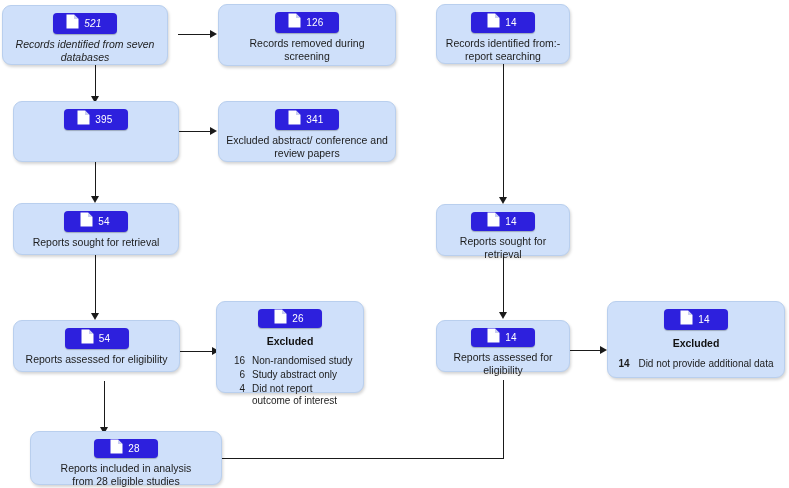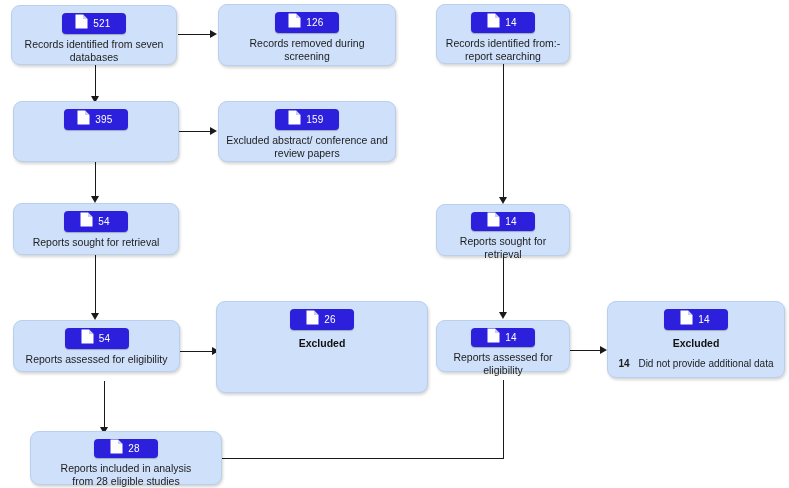--- a/index.html
+++ b/index.html
@@ -154,21 +154,21 @@
   <div class="conn v" style="left:503px; top:256px; height:60px;"></div>
   <div class="arrow down" style="left:499px; top:312px;"></div>
 
   <div class="conn h" style="left:570px; top:350px; width:31px;"></div>
   <div class="arrow right" style="left:600px; top:346px;"></div>
 
   <div class="conn v" style="left:503px; top:380px; height:78px;"></div>
   <div class="conn h" style="left:182px; top:458px; width:322px;"></div>
   <div class="arrow left" style="left:176px; top:454px;"></div>
 
-  <div class="node" style="left:11px; top:5px; width:166px; height:60px;">
+  <div class="node" style="left:2px; top:5px; width:166px; height:60px;font-style:italic;">
     <div class="badge">
       <span class="doc-icon">
         <svg width="13" height="15" viewBox="0 0 13 15">
             <path d="M0.5 0.5 H8 L12.5 5 V14.5 H0.5 Z" fill="#ffffff"></path>
             <path d="M8 0.5 L12.5 5 H8 Z" fill="#c9cdf0"></path>
           </svg>
       </span>
       <span class="count">521</span>
     </div>
     <div class="node-label">Records identified from seven
@@ -215,21 +215,21 @@
   </div>
 
   <div class="node" style="left:218px; top:101px; width:178px; height:61px;">
     <div class="badge">
       <span class="doc-icon">
         <svg width="13" height="15" viewBox="0 0 13 15">
             <path d="M0.5 0.5 H8 L12.5 5 V14.5 H0.5 Z" fill="#ffffff"></path>
             <path d="M8 0.5 L12.5 5 H8 Z" fill="#c9cdf0"></path>
           </svg>
       </span>
-      <span class="count">159</span>
+      <span class="count">341</span>
     </div>
     <div class="node-label">Excluded abstract/ conference and
 review papers</div>
   </div>
 
   <div class="node" style="left:13px; top:203px; width:166px; height:52px;">
     <div class="badge">
       <span class="doc-icon">
         <svg width="13" height="15" viewBox="0 0 13 15">
             <path d="M0.5 0.5 H8 L12.5 5 V14.5 H0.5 Z" fill="#ffffff"></path>
@@ -273,31 +273,45 @@
         <svg width="13" height="15" viewBox="0 0 13 15">
             <path d="M0.5 0.5 H8 L12.5 5 V14.5 H0.5 Z" fill="#ffffff"></path>
             <path d="M8 0.5 L12.5 5 H8 Z" fill="#c9cdf0"></path>
           </svg>
       </span>
       <span class="count">14</span>
     </div>
     <div class="node-label">Reports assessed for eligibility</div>
   </div>
 
-  <div class="node" style="left:216px; top:301px; width:212px; height:92px;">
+  <div class="node" style="left:216px; top:301px; width:148px; height:92px;">
     <div class="badge">
       <span class="doc-icon">
         <svg width="13" height="15" viewBox="0 0 13 15">
             <path d="M0.5 0.5 H8 L12.5 5 V14.5 H0.5 Z" fill="#ffffff"></path>
             <path d="M8 0.5 L12.5 5 H8 Z" fill="#c9cdf0"></path>
           </svg>
       </span>
       <span class="count">26</span>
     </div>
     <div class="excluded-title">Excluded</div>
+    <div class="reason-list">
+      <div class="reason-row">
+        <span class="rnum">16</span>
+        <span class="rtext">Non-randomised study</span>
+      </div>
+      <div class="reason-row">
+        <span class="rnum">6</span>
+        <span class="rtext">Study abstract only</span>
+      </div>
+      <div class="reason-row">
+        <span class="rnum">4</span>
+        <span class="rtext">Did not report outcome of interest</span>
+      </div>
+    </div>
   </div>
 
   <div class="node" style="left:607px; top:301px; width:178px; height:77px;">
     <div class="badge">
       <span class="doc-icon">
         <svg width="13" height="15" viewBox="0 0 13 15">
             <path d="M0.5 0.5 H8 L12.5 5 V14.5 H0.5 Z" fill="#ffffff"></path>
             <path d="M8 0.5 L12.5 5 H8 Z" fill="#c9cdf0"></path>
           </svg>
       </span>

